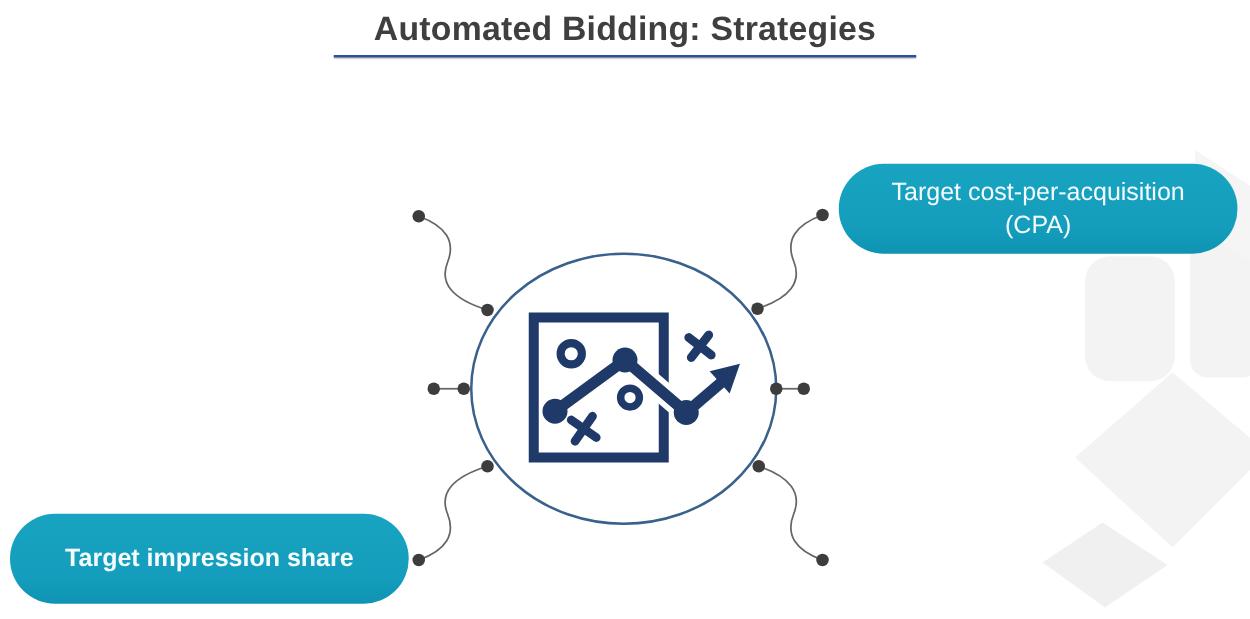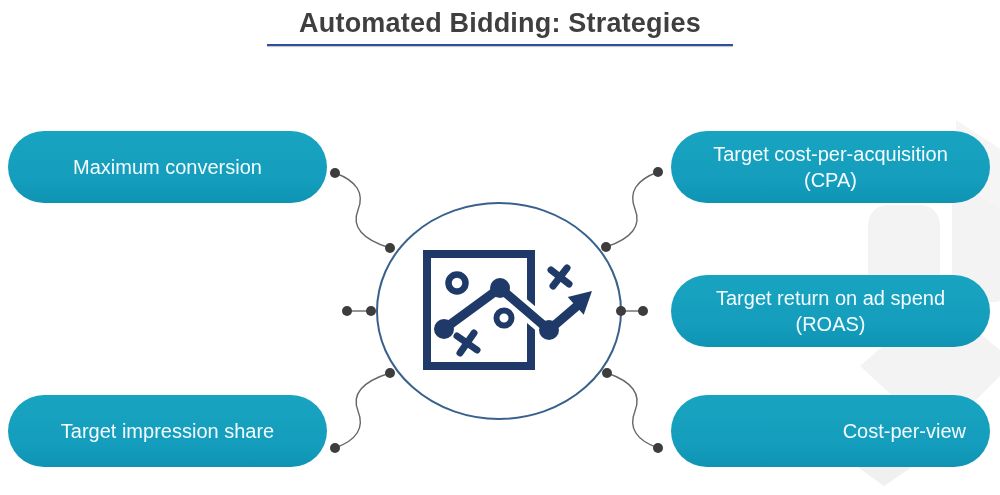--- a/index.html
+++ b/index.html
@@ -48,21 +48,21 @@
     text-align: center;
     font-size: 20px;
     line-height: 1.32;
     padding: 0 24px;
     box-sizing: border-box;
   }
   .pill.left  { left: 8px; }
   .pill.right { left: 671px; justify-content: flex-end; }
   .pill.row1 { top: 131px; }
   .pill.row2 { top: 275px; }
-  .pill.row3 { top: 395px; }
+  .pill.row3 { top: 411px; font-weight: bold; }
 </style>
 </head>
 <body>
 
 <div id="canvas">
 
   <svg class="layer" width="1000" height="495" viewBox="0 0 1000 495" aria-hidden="true">
     <g fill="#f3f3f3">
       <rect x="868" y="205" width="72" height="100" rx="20"></rect>
       <rect x="952" y="192" width="56" height="110" rx="14"></rect>
@@ -115,30 +115,21 @@
       <circle cx="504" cy="318" r="7.5" fill="none" stroke="#1f3a68" stroke-width="6"></circle>
       <g stroke="#1f3a68" stroke-width="7" stroke-linecap="round">
         <path d="M457,336 L477,350"></path>
         <path d="M474,333 L460,353"></path>
         <path d="M551,270 L569,284"></path>
         <path d="M567,268 L553,286"></path>
       </g>
     </g>
   </svg>
 
-  <div class="pill left row1">
-    <span>Maximum conversion</span>
-  </div>
   <div class="pill left row3">
     <span>Target impression share</span>
   </div>
 
   <div class="pill right row1">
     <span>Target cost-per-acquisition (CPA)</span>
   </div>
-  <div class="pill right row2">
-    <span>Target return on ad spend (ROAS)</span>
-  </div>
-  <div class="pill right row3">
-    <span>Cost-per-view</span>
-  </div>
 
 </div>
 
 </body></html>

